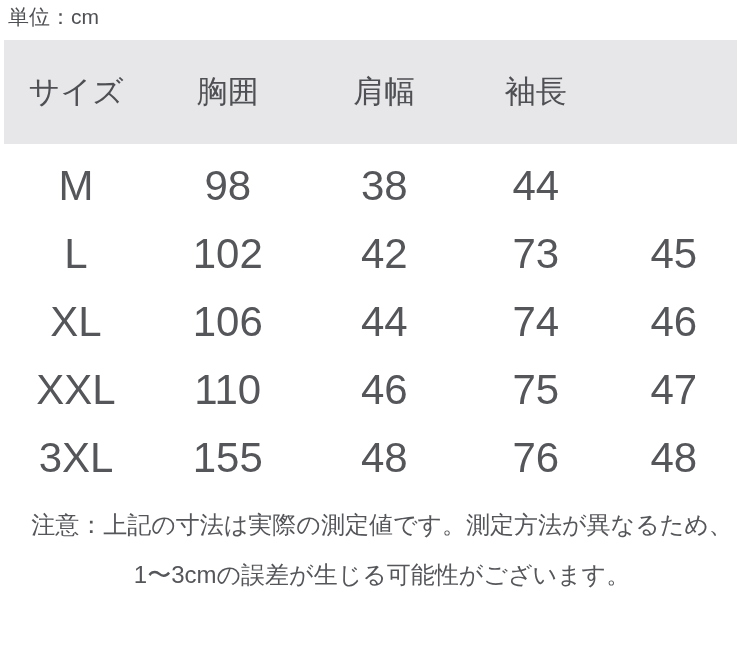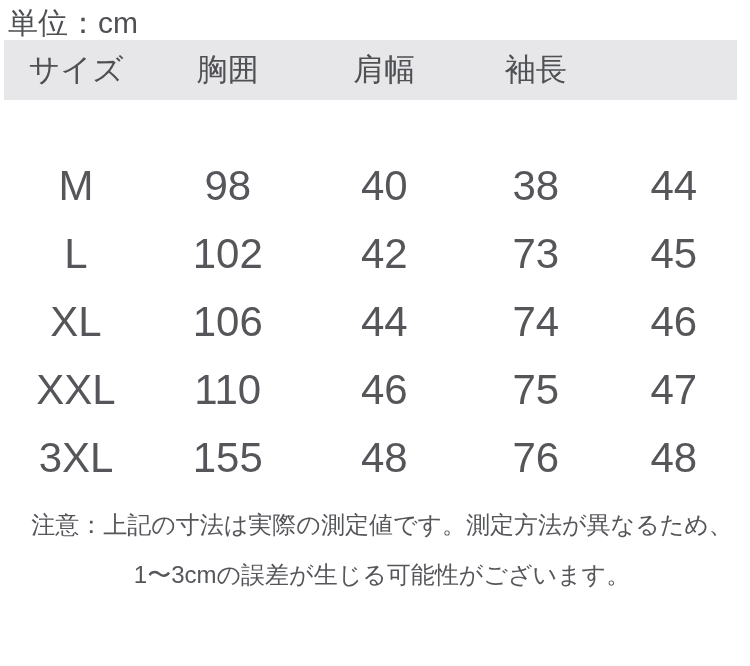--- a/index.html
+++ b/index.html
@@ -13,34 +13,34 @@
     height: 666px;
     background: #ffffff;
     font-family: "Liberation Sans", "DejaVu Sans", sans-serif;
     color: #55565a;
     overflow: hidden;
   }
   .unit {
     position: absolute;
     left: 8px;
     top: 3px;
-    font-size: 30px;
+    font-size: 21px;
     color: #4f5054;
   }
   .grid-row {
     display: grid;
     grid-template-columns: 19.65% 21.75% 20.95% 20.4% 17.25%;
     align-items: center;
     margin-left: 4px;
     width: 733px;
   }
   .header-band {
     position: absolute;
     top: 40px;
-    height: 60px;
+    height: 104px;
     background: #e7e7e9;
   }
   .cell {
     text-align: center;
     white-space: nowrap;
   }
   .th {
     font-size: 31px;
     color: #4f5054;
   }
@@ -81,21 +81,20 @@
     <div class="cell th">胸囲</div>
     <div class="cell th">肩幅</div>
     <div class="cell th">袖長</div>
   </div>
 
   <div class="rows">
 
     <div class="grid-row body-row">
       <div class="cell td">M</div>
       <div class="cell td">98</div>
-      <div class="cell td">40</div>
       <div class="cell td">38</div>
       <div class="cell td">44</div>
     </div>
 
     <div class="grid-row body-row">
       <div class="cell td">L</div>
       <div class="cell td">102</div>
       <div class="cell td">42</div>
       <div class="cell td">73</div>
       <div class="cell td">45</div>

